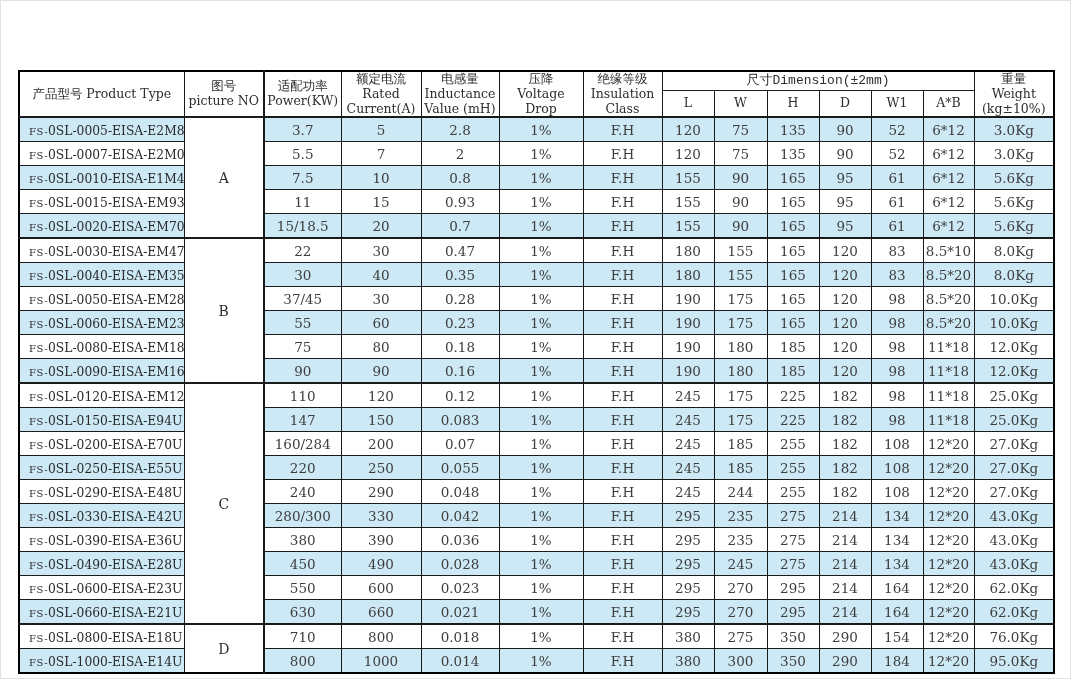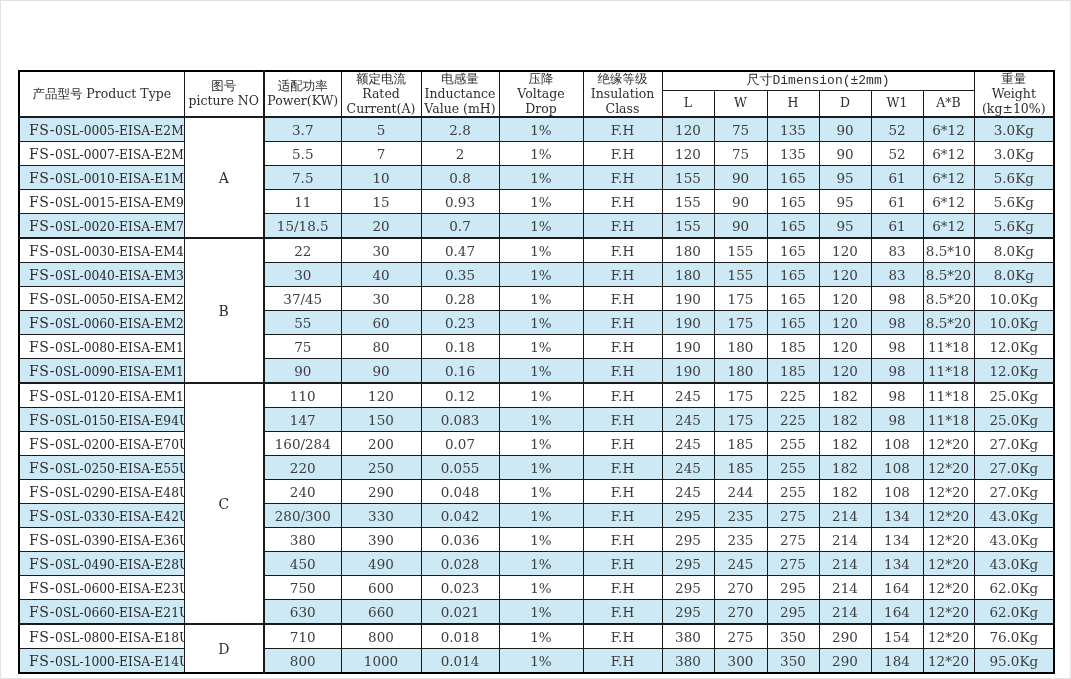--- a/index.html
+++ b/index.html
@@ -52,21 +52,21 @@
   .h-sub th { height: 25px; font-size: 13px; }
   .spec tbody td {
     height: 23px;
     font-size: 13.5px;
     color: #3d3d3d;
     white-space: nowrap;
   }
   .spec tbody tr.blue td { background: var(--row-highlight, #cde9f6); }
   .spec td.picture-cell { background: #ffffff !important; font-size: 14px; color: #2e2e2e; }
   .spec td.model { text-align: left; padding-left: 9px; color: #2a2a2a; }
-  .mpfx { font-size: 14px; letter-spacing: 0.5px; }
+  .mpfx { font-size: 10px; letter-spacing: 0.5px; }
   .mrest { font-size: 12.3px; }
   .spec .col-power { border-left-width: 2px; }
   .spec tr.group-start td { border-top-width: 2px; }
   .watermark {
     position: absolute;
     left: 388px;
     top: 643px;
     font-size: 13.5px;
     letter-spacing: 2.6px;
     color: var(--watermark-color, #8f8f8f);
@@ -414,21 +414,21 @@
           <td>295</td>
           <td>245</td>
           <td>275</td>
           <td>214</td>
           <td>134</td>
           <td>12*20</td>
           <td>43.0Kg</td>
         </tr>
         <tr class="white">
           <td class="model"><span class="mpfx">FS-</span><span class="mrest">0SL-0600-EISA-E23U</span></td>
-          <td class="col-power">750</td>
+          <td class="col-power">550</td>
           <td>600</td>
           <td>0.023</td>
           <td>1%</td>
           <td>F.H</td>
           <td>295</td>
           <td>270</td>
           <td>295</td>
           <td>214</td>
           <td>164</td>
           <td>12*20</td>

